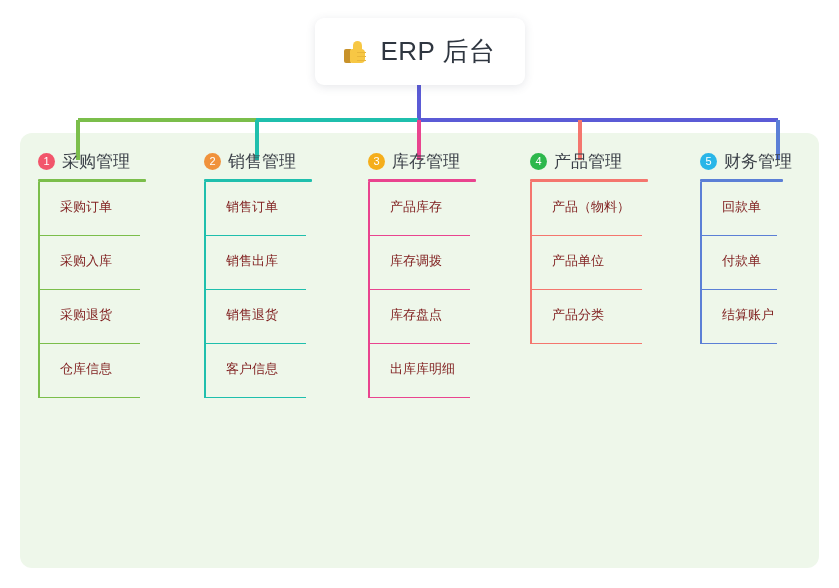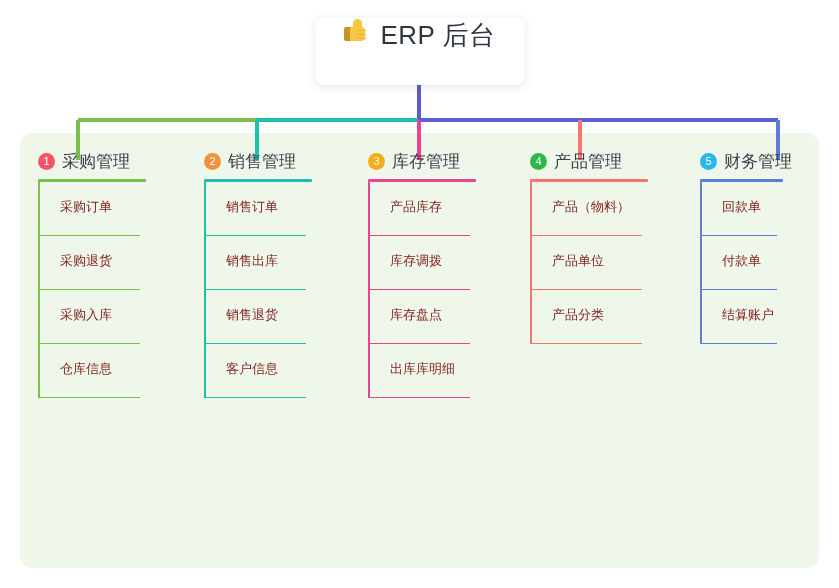--- a/index.html
+++ b/index.html
@@ -23,21 +23,21 @@
   #root-card {
     position: absolute;
     left: 315px;
     top: 18px;
     width: 210px;
     height: 67px;
     background: #ffffff;
     border-radius: 9px;
     box-shadow: 0 2px 10px rgba(60, 70, 90, 0.13);
     display: flex;
-    align-items: flex-start;
+    align-items: center;
     justify-content: center;
     gap: 10px;
     z-index: 6;
   }
   #root-card .thumb {
     position: relative;
     width: 26px;
     height: 24px;
     display: inline-block;
   }
@@ -207,26 +207,26 @@
           <span class="col-title">采购管理</span>
         </div>
         <div class="head-rule" style="background: rgb(123, 190, 75); width: 108px;"></div>
         <div class="leaf">
           <span class="leaf-stem" style="background: rgb(123, 190, 75);"></span>
           <span class="leaf-label">采购订单</span>
           <span class="leaf-rule" style="background: rgb(123, 190, 75); width: 102px;"></span>
         </div>
         <div class="leaf">
           <span class="leaf-stem" style="background: rgb(123, 190, 75);"></span>
+          <span class="leaf-label">采购入库</span>
+          <span class="leaf-rule" style="background: rgb(123, 190, 75); width: 102px;"></span>
+        </div>
+        <div class="leaf">
+          <span class="leaf-stem" style="background: rgb(123, 190, 75);"></span>
           <span class="leaf-label">采购退货</span>
-          <span class="leaf-rule" style="background: rgb(123, 190, 75); width: 102px;"></span>
-        </div>
-        <div class="leaf">
-          <span class="leaf-stem" style="background: rgb(123, 190, 75);"></span>
-          <span class="leaf-label">采购入库</span>
           <span class="leaf-rule" style="background: rgb(123, 190, 75); width: 102px;"></span>
         </div>
         <div class="leaf">
           <span class="leaf-stem" style="background: rgb(123, 190, 75);"></span>
           <span class="leaf-label">仓库信息</span>
           <span class="leaf-rule" style="background: rgb(123, 190, 75); width: 102px;"></span>
         </div>
       </div>
       <div class="column" style="left: 204px; top: 150px; width: 150px;">
         <div class="col-head">

